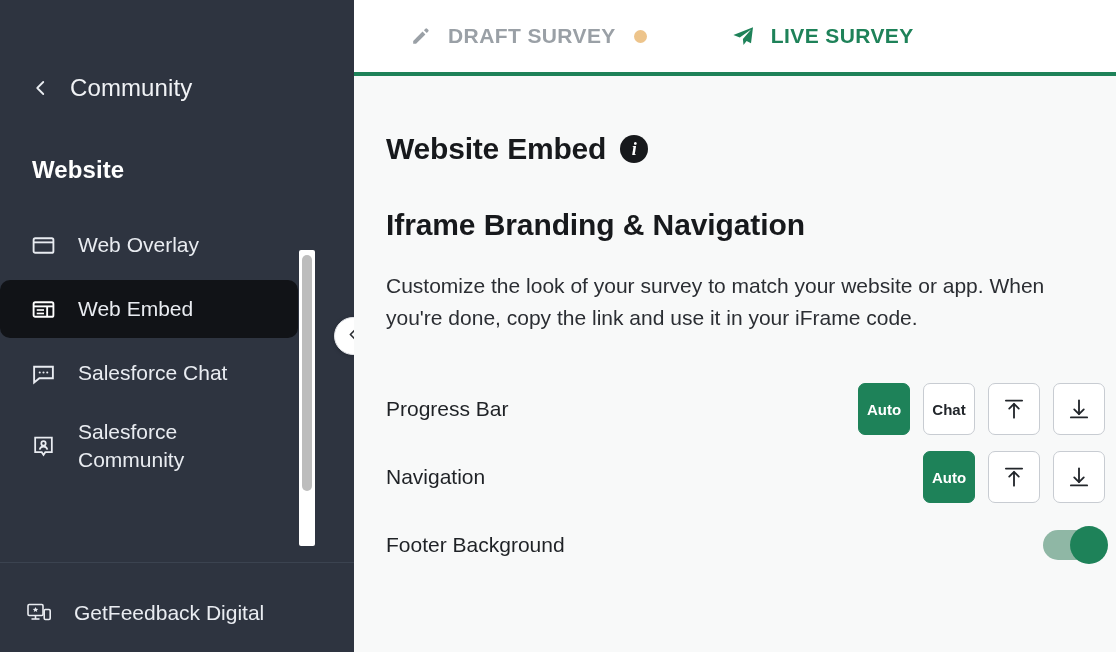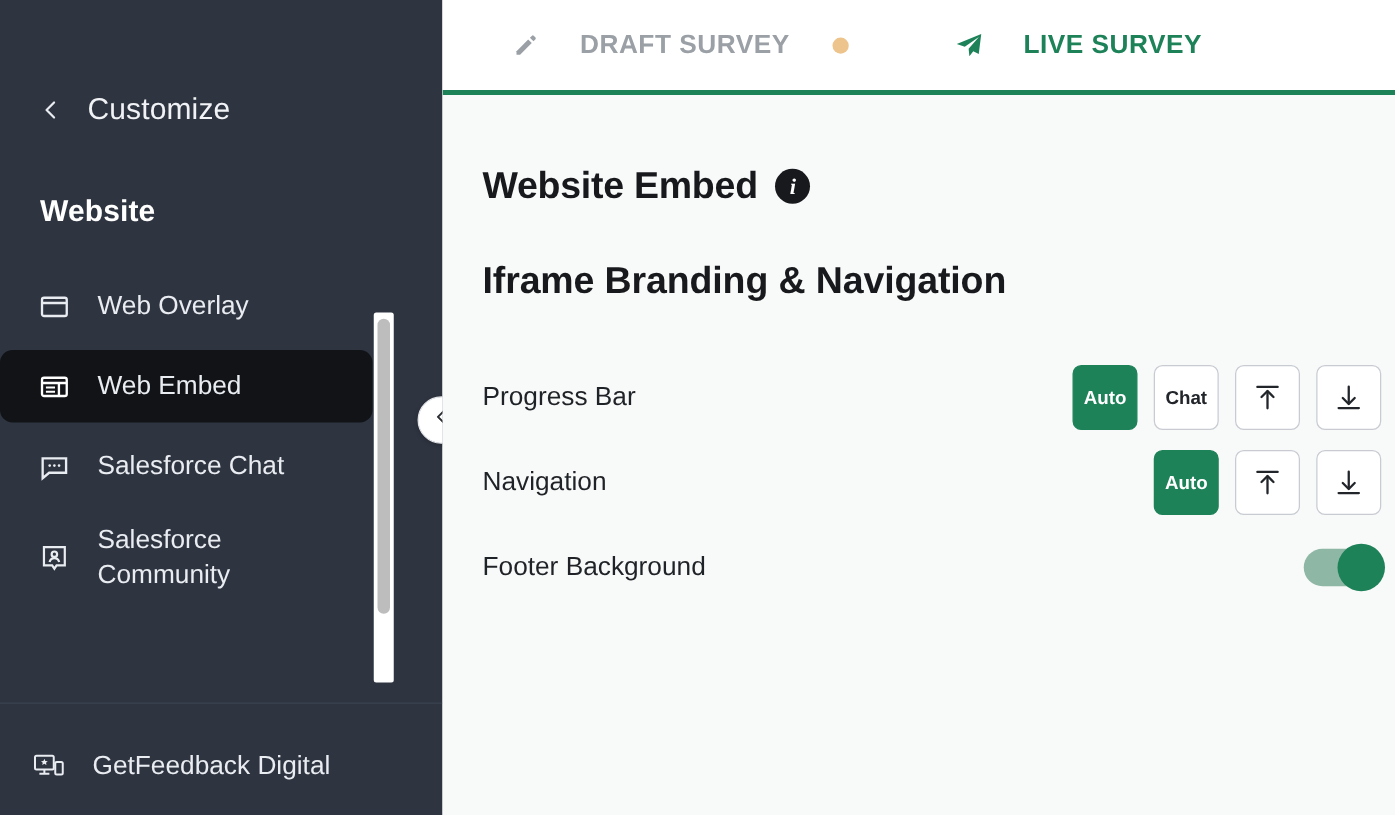--- a/index.html
+++ b/index.html
@@ -168,21 +168,21 @@
     background: #ffffff;
     display: flex;
     align-items: center;
     padding-left: 56px;
     gap: 84px;
     border-bottom: 4px solid #1e8259;
   }
   .tab {
     display: flex;
     align-items: center;
-    gap: 32px;
+    gap: 16px;
     cursor: pointer;
     height: 100%;
   }
   .tab-ico { display: flex; align-items: center; }
   .tab-label {
     font-size: 21px;
     font-weight: 700;
     letter-spacing: 0.4px;
   }
   .tab.draft .tab-label { color: #9aa0a6; }
@@ -304,21 +304,21 @@
 <div id="app">
 
   <div id="sidebar">
 
     <div class="back-row">
       <span class="back-chevron">
         <svg width="18" height="18" viewBox="0 0 24 24" fill="none" stroke="#e9ecf1" stroke-width="2.4" stroke-linecap="round" stroke-linejoin="round">
           <polyline points="15 4 7 12 15 20"></polyline>
         </svg>
       </span>
-      <span class="back-label">Customize</span>
+      <span class="back-label">Community</span>
     </div>
 
     <div class="section-title">Website</div>
 
     <div class="nav-list">
 
       <div class="nav-item">
         <span class="nav-ico">
           <svg width="25" height="25" viewBox="0 0 24 24" fill="none" stroke="#e9ecf1" stroke-width="1.8">
             <rect x="2.5" y="5" width="19" height="14" rx="1.6"></rect>
@@ -420,20 +420,21 @@
 
     <div id="content">
 
       <div class="page-title">
         <span>Website Embed</span>
         <span class="info-badge">i</span>
       </div>
 
       <div class="sub-title">Iframe Branding &amp; Navigation</div>
 
+      <div class="desc">Customize the look of your survey to match your website or app. When you're done, copy the link and use it in your iFrame code.</div>
 
       <div class="rows">
 
         <div class="opt-row">
           <span class="opt-label">Progress Bar</span>
           <div class="opt-controls">
             <div class="seg on">Auto</div>
             <div class="seg">Chat</div>
             <div class="seg">
               <span>

